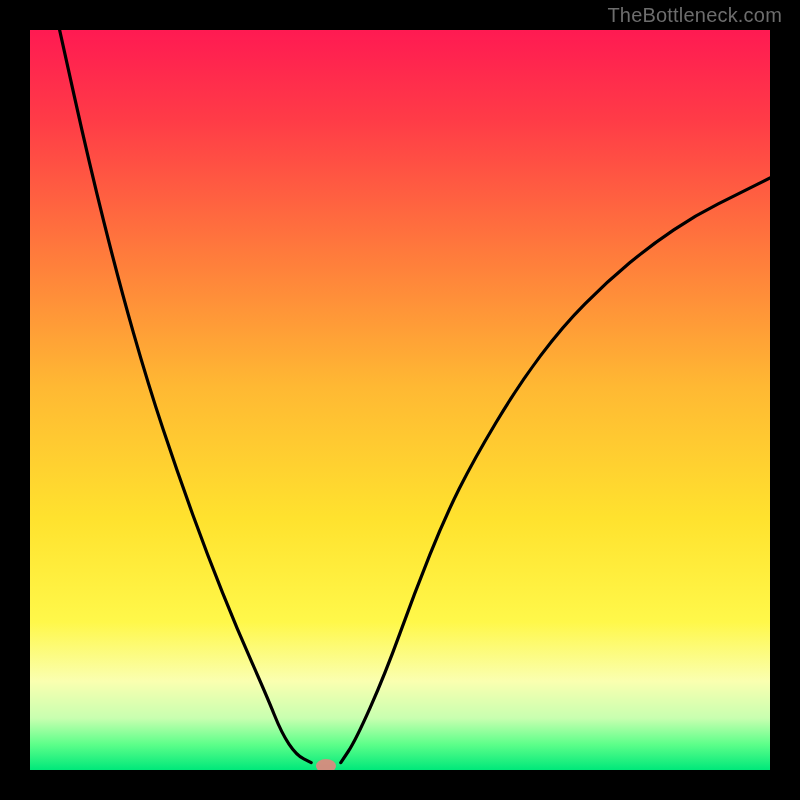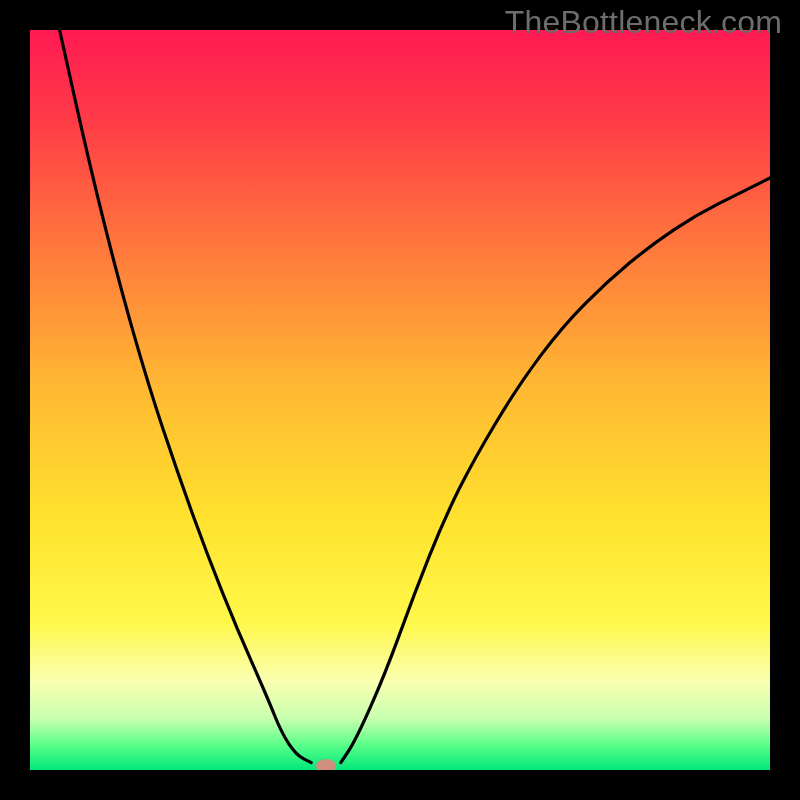--- a/index.html
+++ b/index.html
@@ -15,21 +15,21 @@
     position: relative;
     width: 800px;
     height: 800px;
     background: #000;
   }
   .watermark {
     position: absolute;
     top: 4px;
     right: 18px;
     color: #6d6d6d;
-    font-size: 32px;
+    font-size: 20px;
     font-weight: 500;
     letter-spacing: 0.2px;
     z-index: 10;
     user-select: none;
   }
   .plot-area {
     position: absolute;
     left: 30px;
     top: 30px;
     width: 740px;

